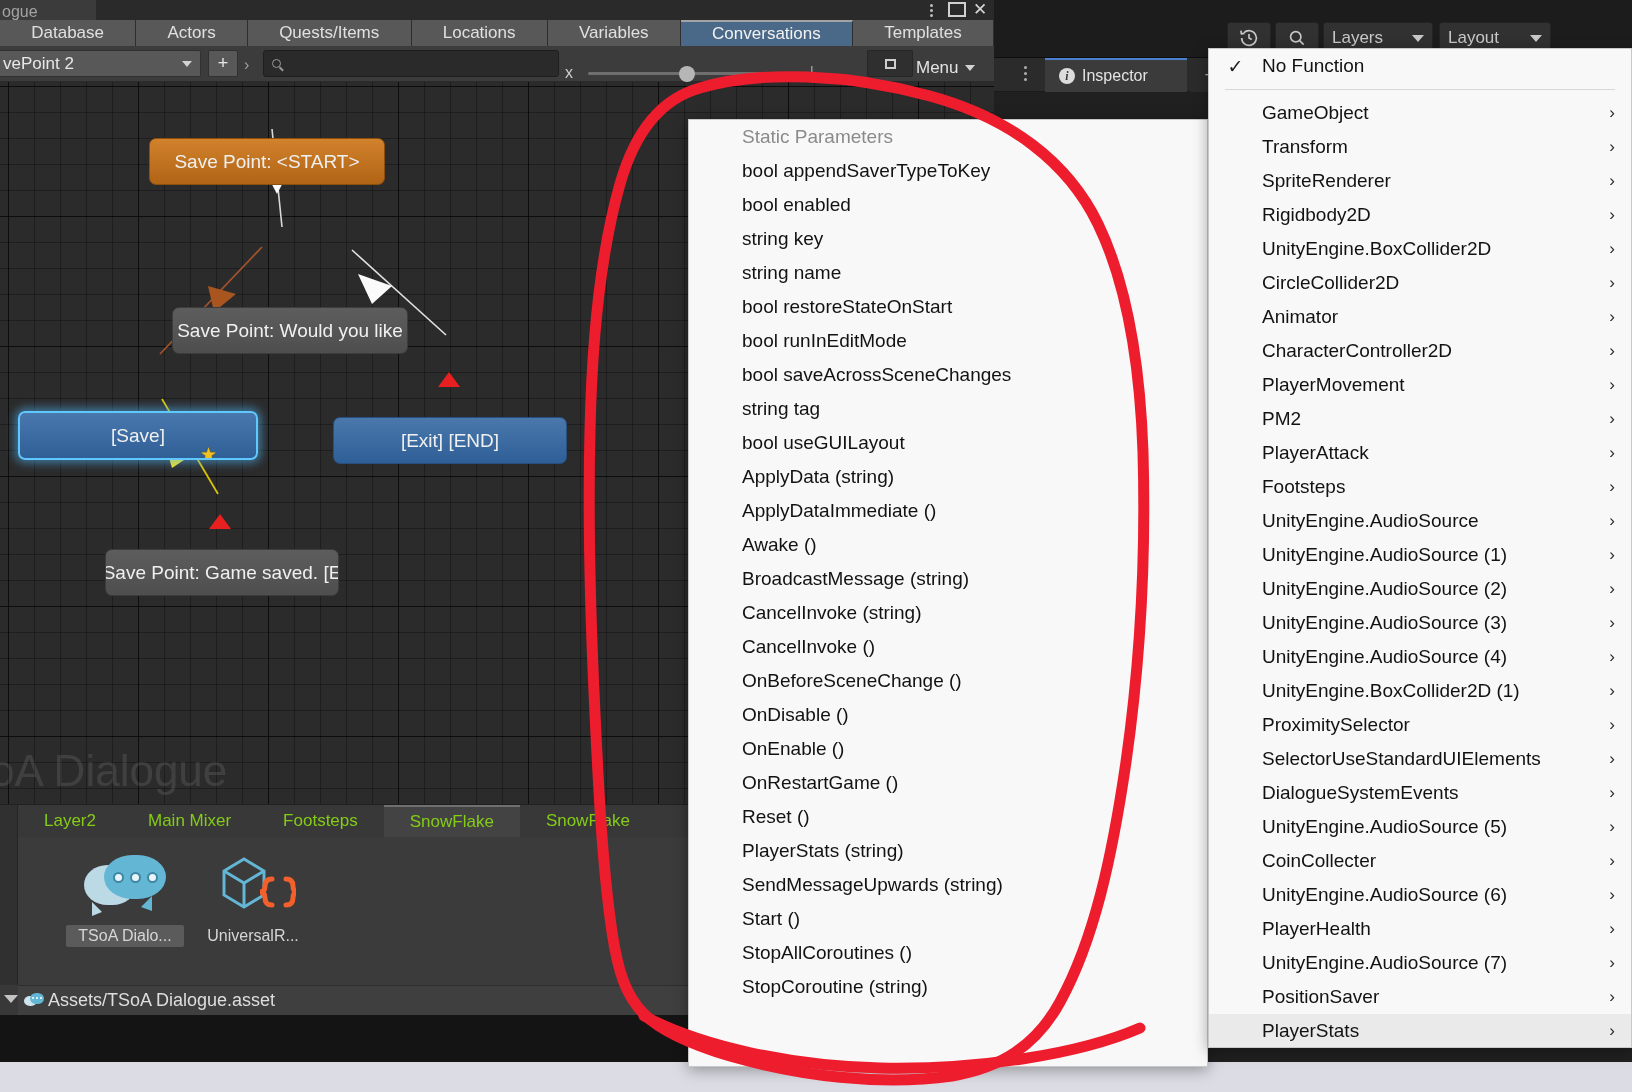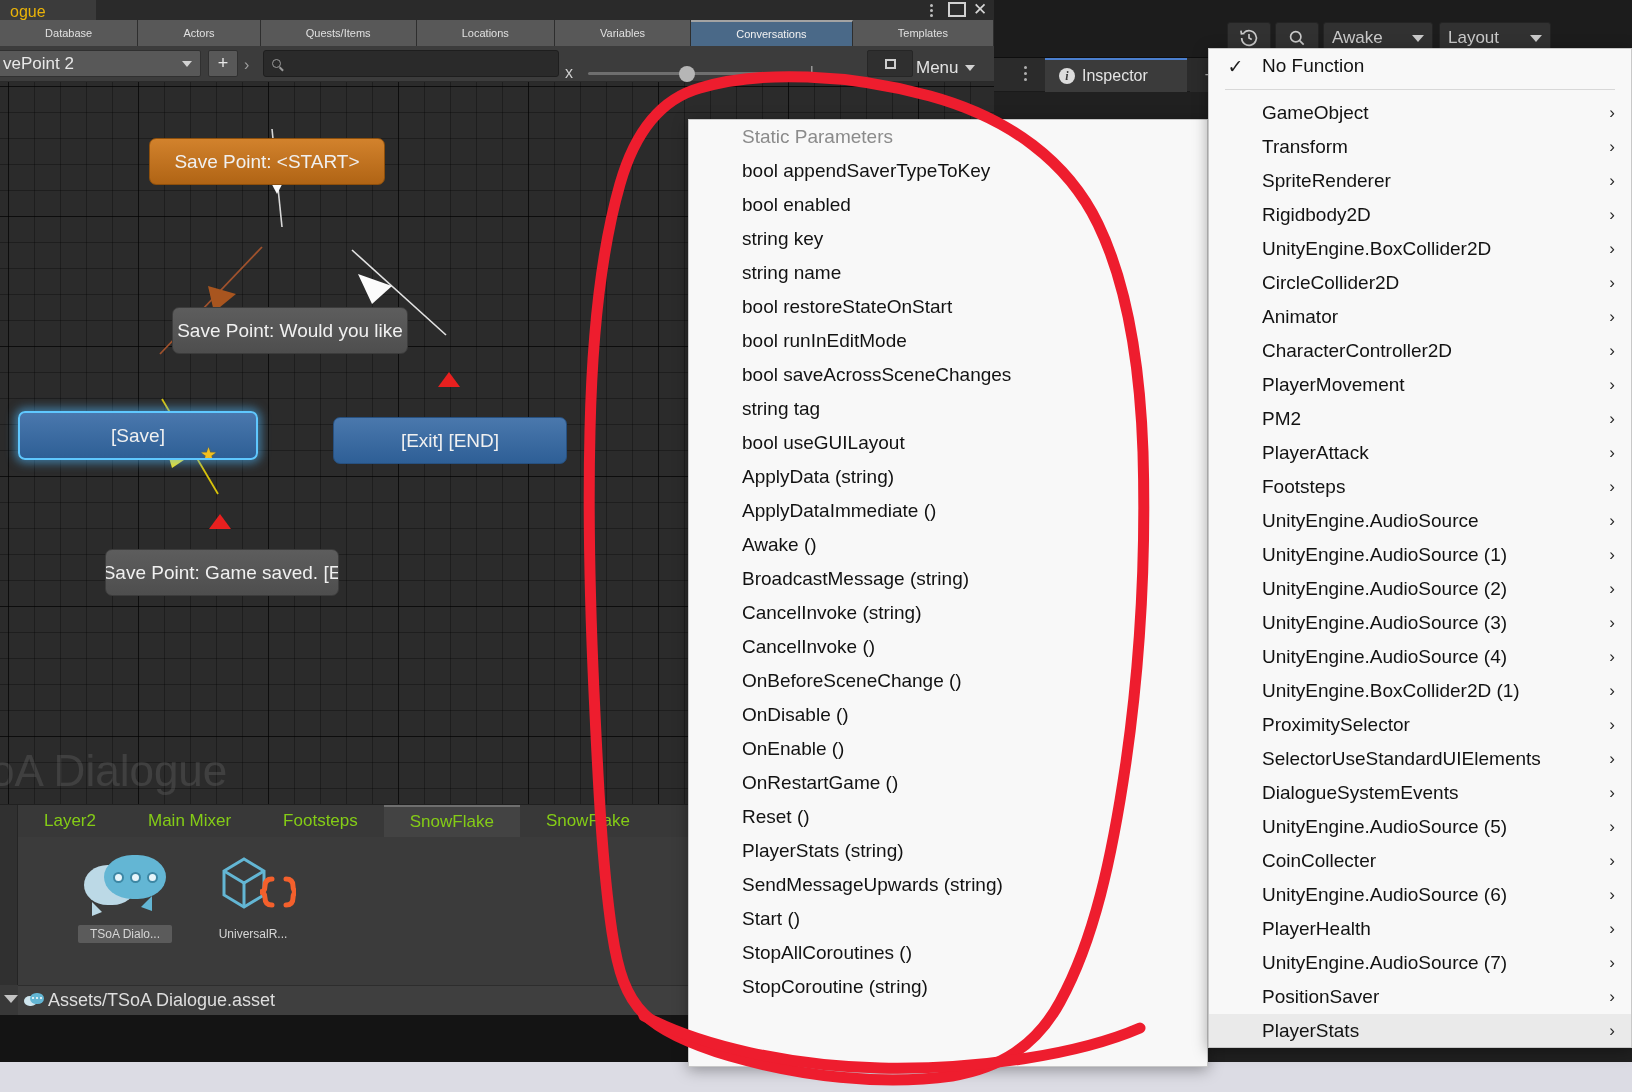--- a/index.html
+++ b/index.html
@@ -83,43 +83,43 @@
     background: #383838;
     border-right: 1px solid #121212;
   }
   .dlg-titlebar {
     position: absolute; left:0; top:0; width: 994px; height: 20px;
     background: #2a2a2a;
   }
   .dlg-title-tab {
     position: absolute; left: 0; top: 0; width: 96px; height: 24px;
     background: #3b3b3b;
-    color: #eab308; font-size: 16px;
-    display: flex; align-items: center; padding-left: 10px;
+    color: #a3a3a3; font-size: 16px;
+    display: flex; align-items: center; padding-left: 2px;
     white-space: nowrap; overflow: hidden;
   }
   .win-ctrl { position: absolute; top: 1px; color: #c0c0c0; font-size: 13px; }
   .win-kebab { left: 925px; top: 0px; width: 12px; height: 20px;
                display:flex;flex-direction:column;align-items:center;justify-content:center;gap:2px; }
   .win-kebab i { width:3px;height:3px;background:#bdbdbd;border-radius:50%; display:block;}
   .win-max { left: 948px; top: 2px; width: 18px; height: 15px; border: 2px solid #d0d0d0; }
   .win-close { left: 972px; top: 0px; width: 16px; height: 18px; color:#d5d5d5; font-size:17px;
                display:flex;align-items:center;justify-content:center;}
 
   
   .db-tabs {
     position: absolute; left: 0; top: 20px; width: 994px; height: 26px;
     background: #3f3f3f;
     display: flex;
   }
   .db-tab {
     flex: 1 1 auto; height: 26px;
     background: #585858;
     border-right: 1px solid #2e2e2e;
-    color: #e0e0e0; font-size: 11px;
+    color: #e0e0e0; font-size: 17px;
     display: flex; align-items: center; justify-content: center;
     white-space: nowrap;
   }
   .db-tab:first-child { border-left: none; }
   .db-tab.active {
     background: #4a6988;
     border-top: 2px solid #a3a3a3;
     color: #f2f2f2;
   }
 
@@ -270,21 +270,21 @@
     text-align: right;
   }
   .proj-tab.active { background: #434343; border-top: 2px solid #6f6f6f; }
   .proj-grid {
     position: absolute; left: 18px; top: 32px; right: 0; height: 148px;
     background: #3b3b3b;
     display: flex; gap: 18px; padding: 16px 0 0 52px;
   }
   .asset { width: 110px; display: flex; flex-direction: column; align-items: center; gap: 8px; }
   .asset-label {
-    font-size: 12px; color: #d6d6d6; padding: 2px 12px; border-radius: 2px;
+    font-size: 16px; color: #d6d6d6; padding: 2px 12px; border-radius: 2px;
     white-space: nowrap;
   }
   .asset-label.sel { background: #5b5b5b; }
   .proj-path {
     position: absolute; left: 18px; top: 180px; right: 0; height: 30px;
     background: #3f3f3f;
     border-top: 1px solid #2d2d2d;
     display: flex; align-items: center; gap: 4px;
     padding-left: 6px;
     color: #dedede; font-size: 18px;
@@ -400,21 +400,21 @@
         <polyline points="12,7.6 12,12 15,13.6"></polyline>
       </svg>
     </div>
     <div class="tb-btn search">
       <svg width="20" height="20" viewBox="0 0 24 24" fill="none" stroke="#c9c9c9" stroke-width="2">
         <circle cx="10.5" cy="10.5" r="6.2"></circle>
           <line x1="15.2" y1="15.2" x2="20" y2="20"></line>
       </svg>
     </div>
     <div class="tb-btn layers">
-      <span class="lbl">Awake</span>
+      <span class="lbl">Layers</span>
       <span class="caret-dn"></span>
     </div>
     <div class="tb-btn layout">
       <span class="lbl">Layout</span>
       <span class="caret-dn"></span>
     </div>
   </div>
 
   <div class="unity-dockstrip"></div>
   <div class="kebab" style="left:1016px;top:62px;">

